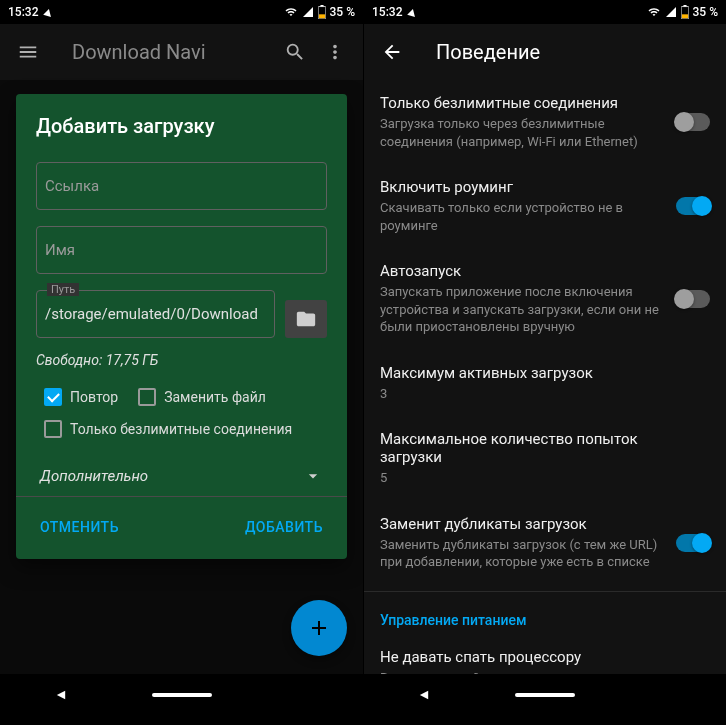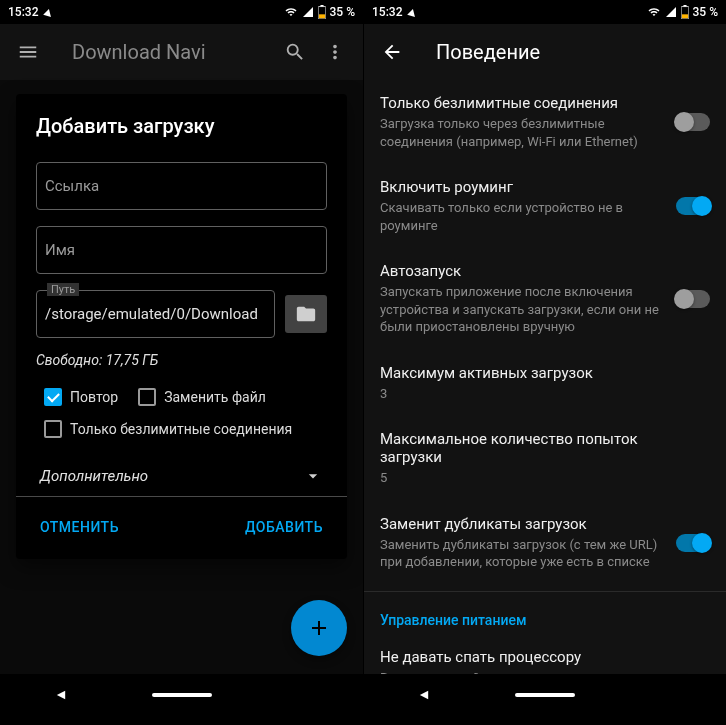--- a/index.html
+++ b/index.html
@@ -18,27 +18,27 @@
   .app-bar .title { font-size: 20px; margin-left: 24px; flex: 1; color: #8a8a8a; }
   .app-bar .title-white { color: #fff; font-size: 20px; margin-left: 24px; }
   .icon-btn { width: 40px; height: 40px; display: flex; align-items: center; justify-content: center; cursor: pointer; border-radius: 50%; }
   .icon-btn svg { fill: #b0b0b0; }
   .icon-btn.white svg { fill: #fff; }
 
   .content { flex: 1; position: relative; }
 
   
   .dialog-scrim { position: absolute; inset: 0; background: rgba(0,0,0,0.4); }
-  .dialog { position: absolute; top: 14px; left: 16px; right: 16px; background: #000000; border-radius: 4px; padding: 20px 20px 10px 20px; color: #e8e8e8; box-shadow: 0 8px 20px rgba(0,0,0,0.5); }
+  .dialog { position: absolute; top: 14px; left: 16px; right: 16px; background: #14532d; border-radius: 4px; padding: 20px 20px 10px 20px; color: #e8e8e8; box-shadow: 0 8px 20px rgba(0,0,0,0.5); }
   .dialog-title { font-size: 20px; font-weight: 500; color: #fff; margin-bottom: 24px; }
   .tf { position: relative; border: 1px solid #606060; border-radius: 4px; height: 48px; margin-bottom: 16px; display: flex; align-items: center; padding: 0 8px; }
   .tf input { background: transparent; border: none; outline: none; color: #e0e0e0; font-size: 15px; width: 100%; }
   .tf input::placeholder { color: #9a9a9a; }
   .tf-label { position: absolute; top: -8px; left: 10px; background: #323232; padding: 0 4px; font-size: 11px; color: #9a9a9a; }
-  .path-row { display: flex; align-items: center; gap: 10px; margin-bottom: 14px; }
+  .path-row { display: flex; align-items: flex-end; gap: 10px; margin-bottom: 14px; }
   .path-row .tf { flex: 1; margin-bottom: 0; }
   .folder-btn { width: 42px; height: 38px; background: #424242; border-radius: 3px; display: flex; align-items: center; justify-content: center; cursor: pointer; }
   .folder-btn svg { fill: #cfcfcf; }
   .free-text { font-size: 14px; color: #e0e0e0; margin-bottom: 20px; font-style: italic; }
   .cb-row { display: flex; align-items: center; gap: 8px; margin-bottom: 14px; padding-left: 8px; font-size: 14px; color: #dcdcdc; }
   .cb-group { display: flex; gap: 20px; }
   .checkbox { width: 18px; height: 18px; border: 2px solid #9a9a9a; border-radius: 2px; display: inline-flex; align-items: center; justify-content: center; cursor: pointer; flex-shrink: 0; }
   .checkbox.checked { background: #03A9F4; border-color: #03A9F4; }
   .checkbox.checked::after { content: ""; width: 5px; height: 9px; border: solid #fff; border-width: 0 2px 2px 0; transform: rotate(45deg) translate(-1px,-1px); }
   .expander { display: flex; align-items: center; justify-content: space-between; padding: 14px 4px 10px 4px; font-size: 15px; color: #e0e0e0; cursor: pointer; border-top: 0; margin-top: 8px; font-style: italic;}

